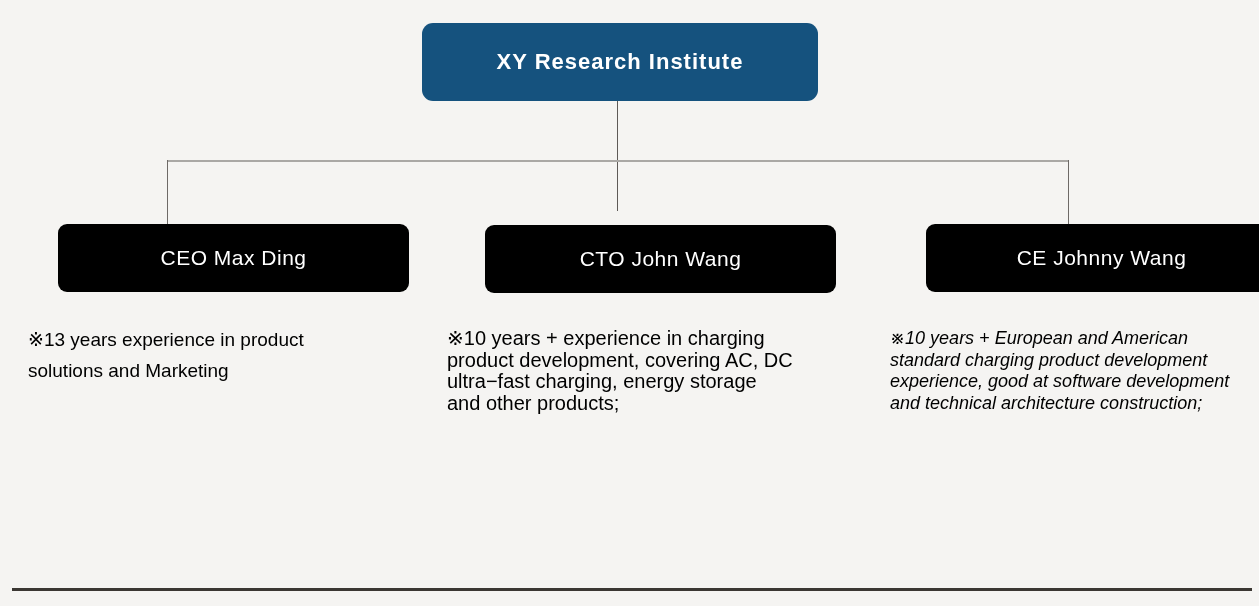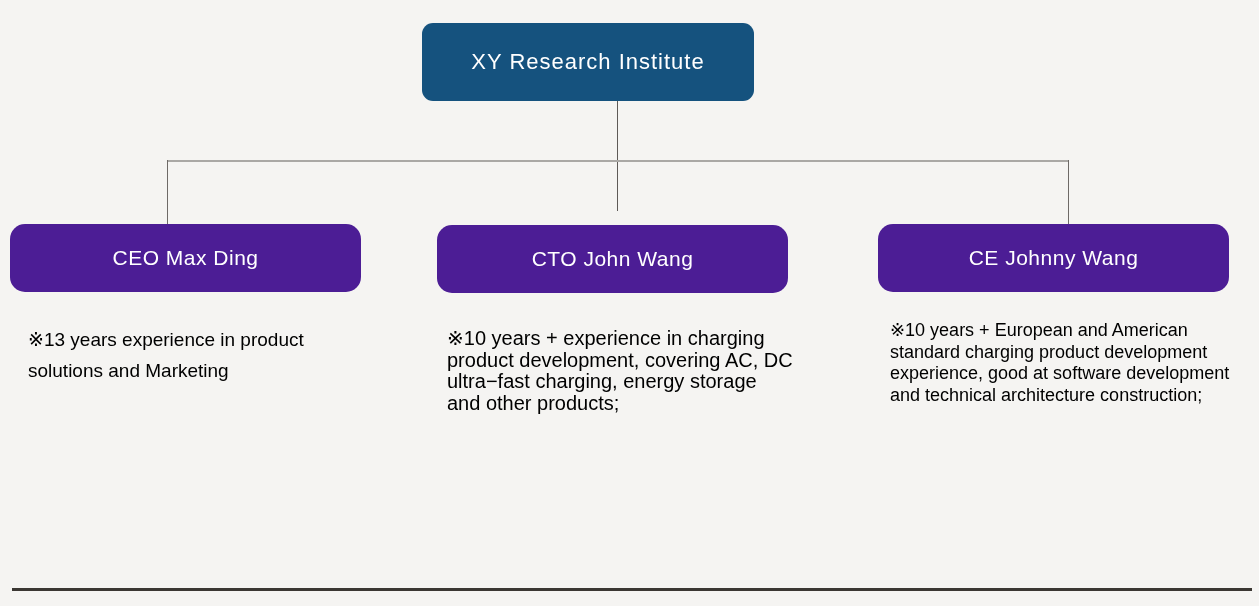--- a/index.html
+++ b/index.html
@@ -16,49 +16,50 @@
   }
   .node {
     position: absolute;
     display: flex;
     align-items: center;
     justify-content: center;
     color: #ffffff;
     box-sizing: border-box;
   }
   .root-box {
-    left: 422px; top: 23px; width: 332px; height: 78px;
+    left: 422px; top: 23px; width: 396px; height: 78px;
     background: #15527e;
     border-radius: 11px;
     font-size: 22px;
-    font-weight: normal;
+    font-weight: bold;
     letter-spacing: 1px;
   }
   .member-box {
     width: 351px; height: 68px;
-    background: #4c1d95;
-    border-radius: 15px;
+    background: #000000;
+    border-radius: 9px;
     font-size: 21px;
     font-weight: 400;
     letter-spacing: 0.5px;
     position: absolute;
+    margin-left: 48px;
   }
   .member-col { position: absolute; }
   #col-ceo { left: 10px;  top: 224px; width: 351px; }
   #col-cto { left: 437px; top: 225px; width: 351px; }
   #col-ce  { left: 878px; top: 224px; width: 351px; }
   .member-box { left: 0; top: 0; display: flex; align-items: center; justify-content: center; color: #fff; }
 
   .member-desc {
     position: absolute;
     color: #000000;
   }
   #col-ceo .member-desc { left: 18px; top: 100px; width: 326px; font-size: 19px; line-height: 31px; }
   #col-cto .member-desc { left: 10px; top: 103px; width: 348px; font-size: 20px; line-height: 21.5px; }
-  #col-ce  .member-desc { left: 12px; top: 96px; width: 350px; font-size: 18px; line-height: 21.5px; }
+  #col-ce  .member-desc { left: 12px; top: 104px; width: 350px; font-size: 18px; line-height: 21.5px; font-style: italic; }
 
   .bullet { margin: 0; }
   .lead { font-weight: bold; }
   .lead.block { display: block; }
 
   .connector { position: absolute; }
   #conn-root-vertical  { left: 617px;  top: 101px; width: 1px;  height: 110px; background: #5e5a57; }
   #conn-horizontal-bus { left: 167px;  top: 160px; width: 902px; height: 2px;  background: #aaa8a5; }
   #conn-left-drop      { left: 167px;  top: 160px; width: 1px;  height: 65px;  background: #6e6a67; }
   #conn-right-drop     { left: 1068px; top: 160px; width: 1px;  height: 64px;  background: #6e6a67; }

